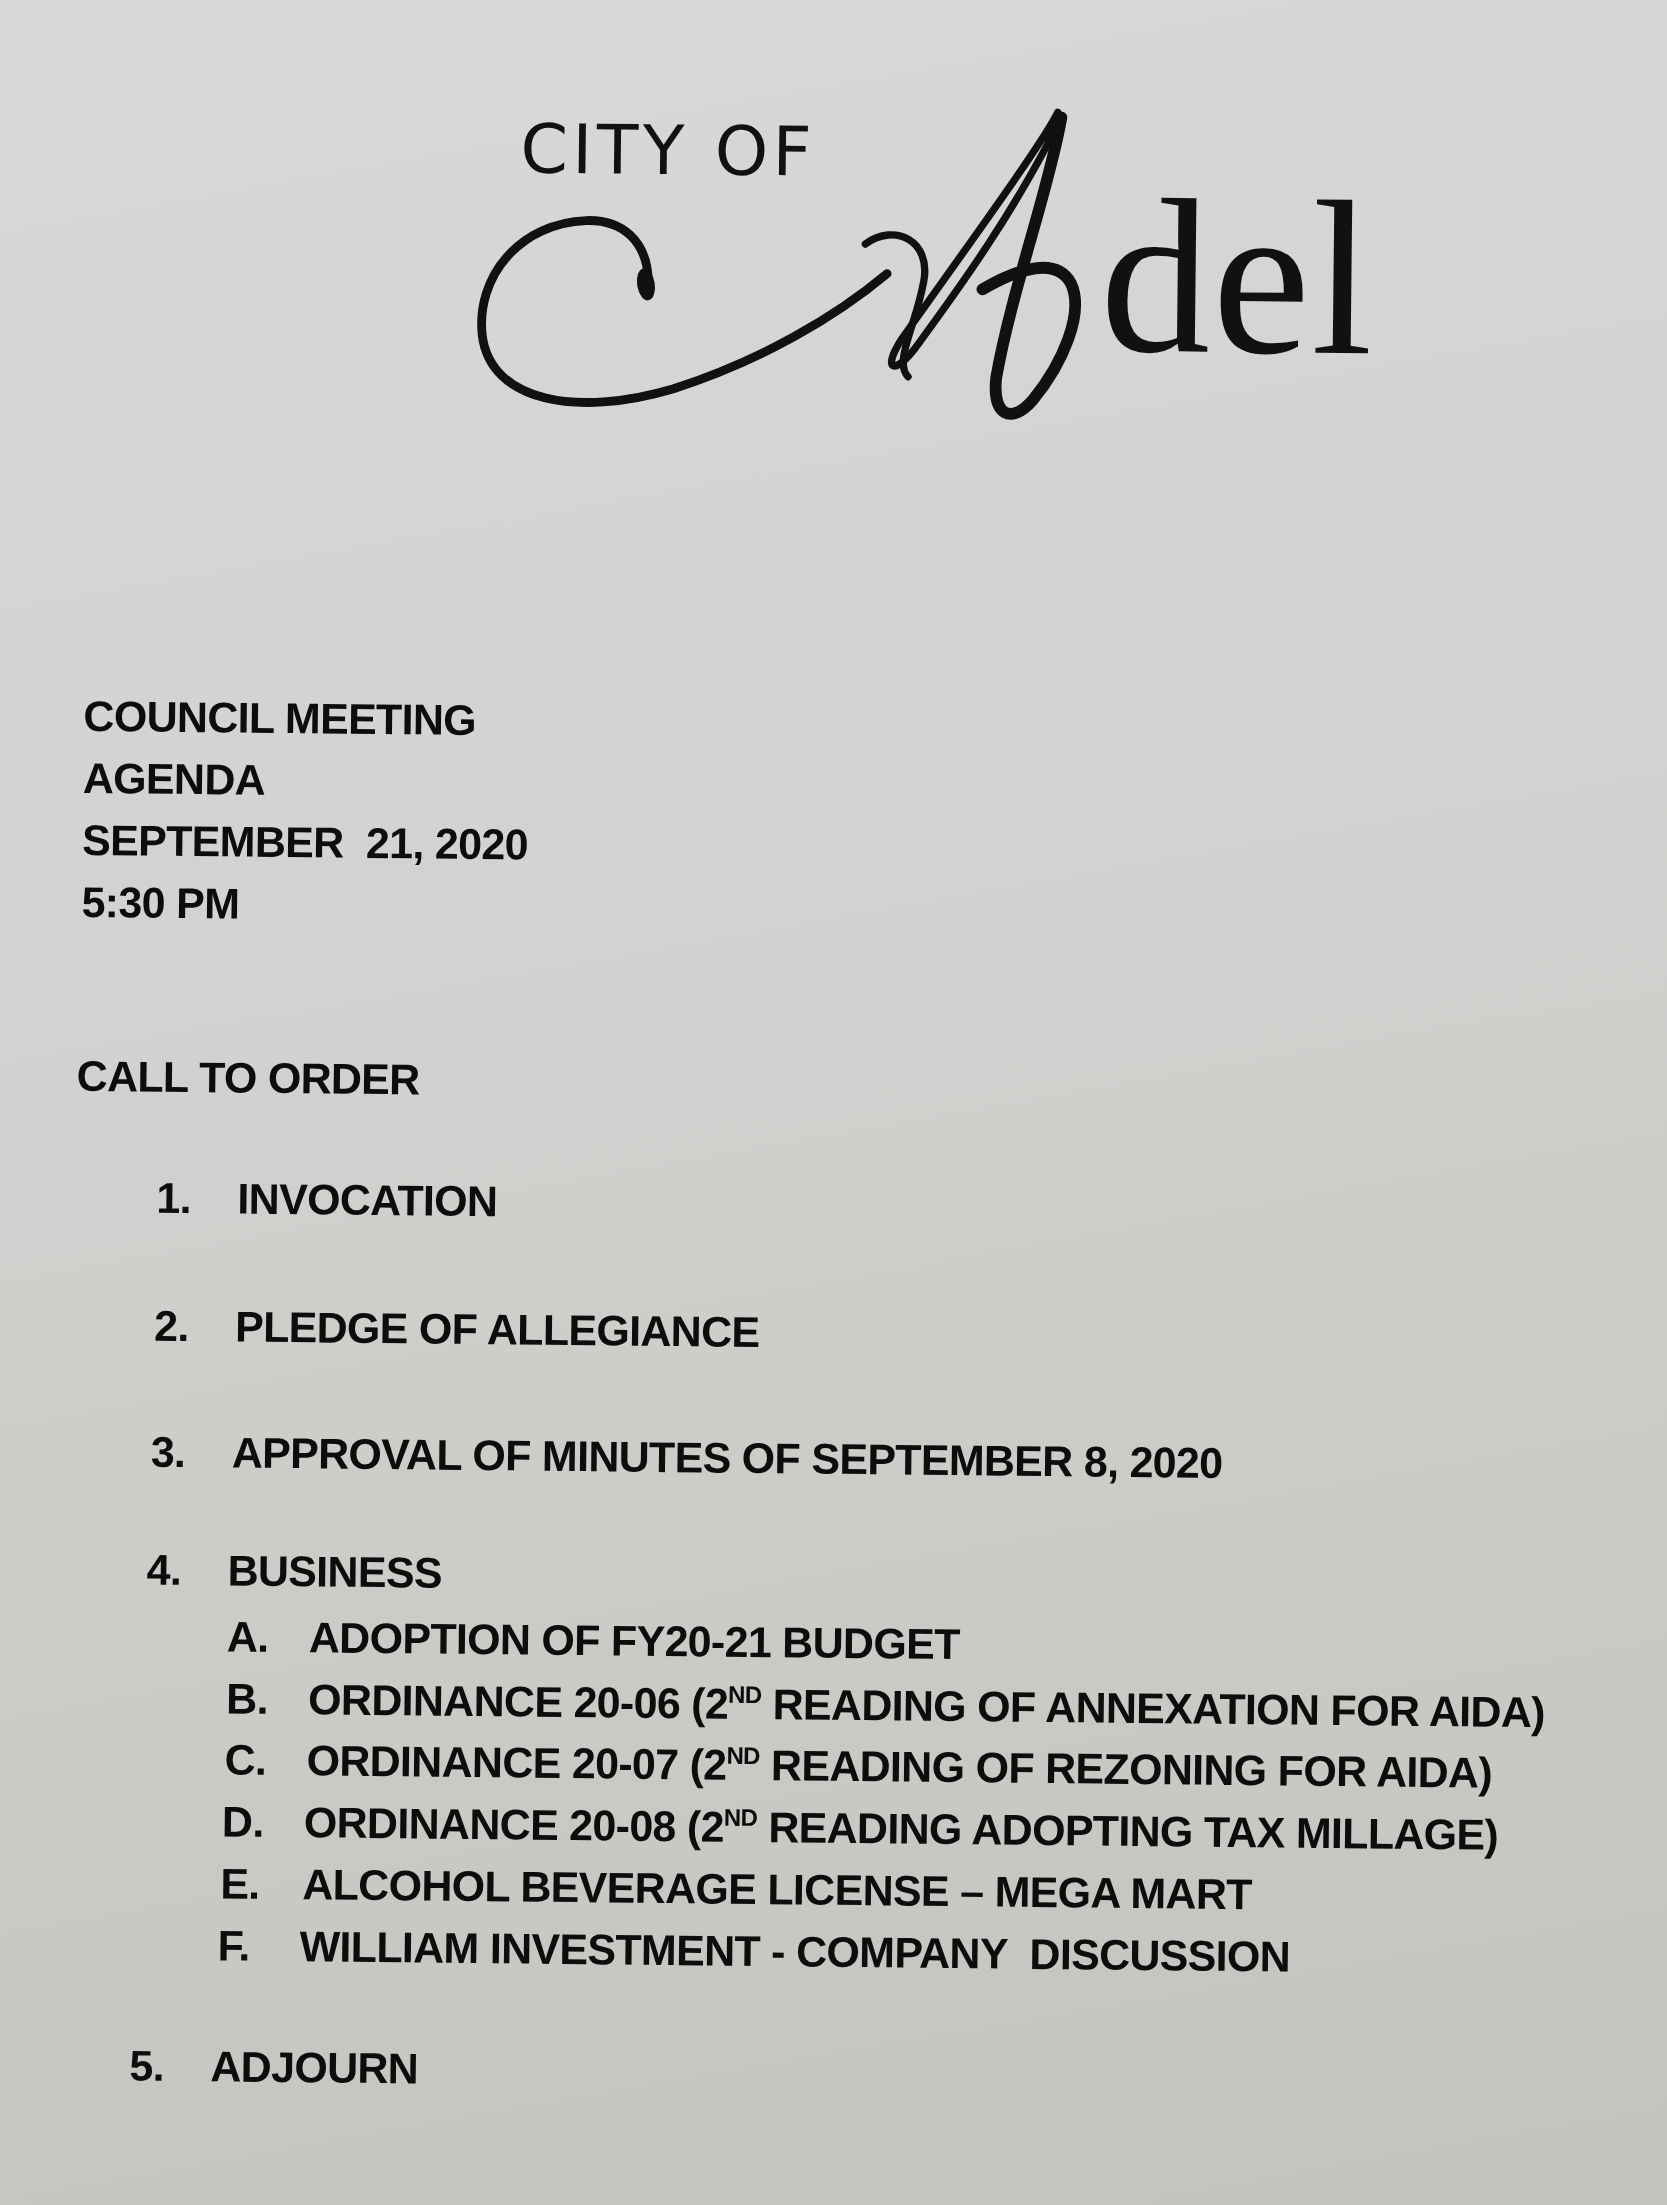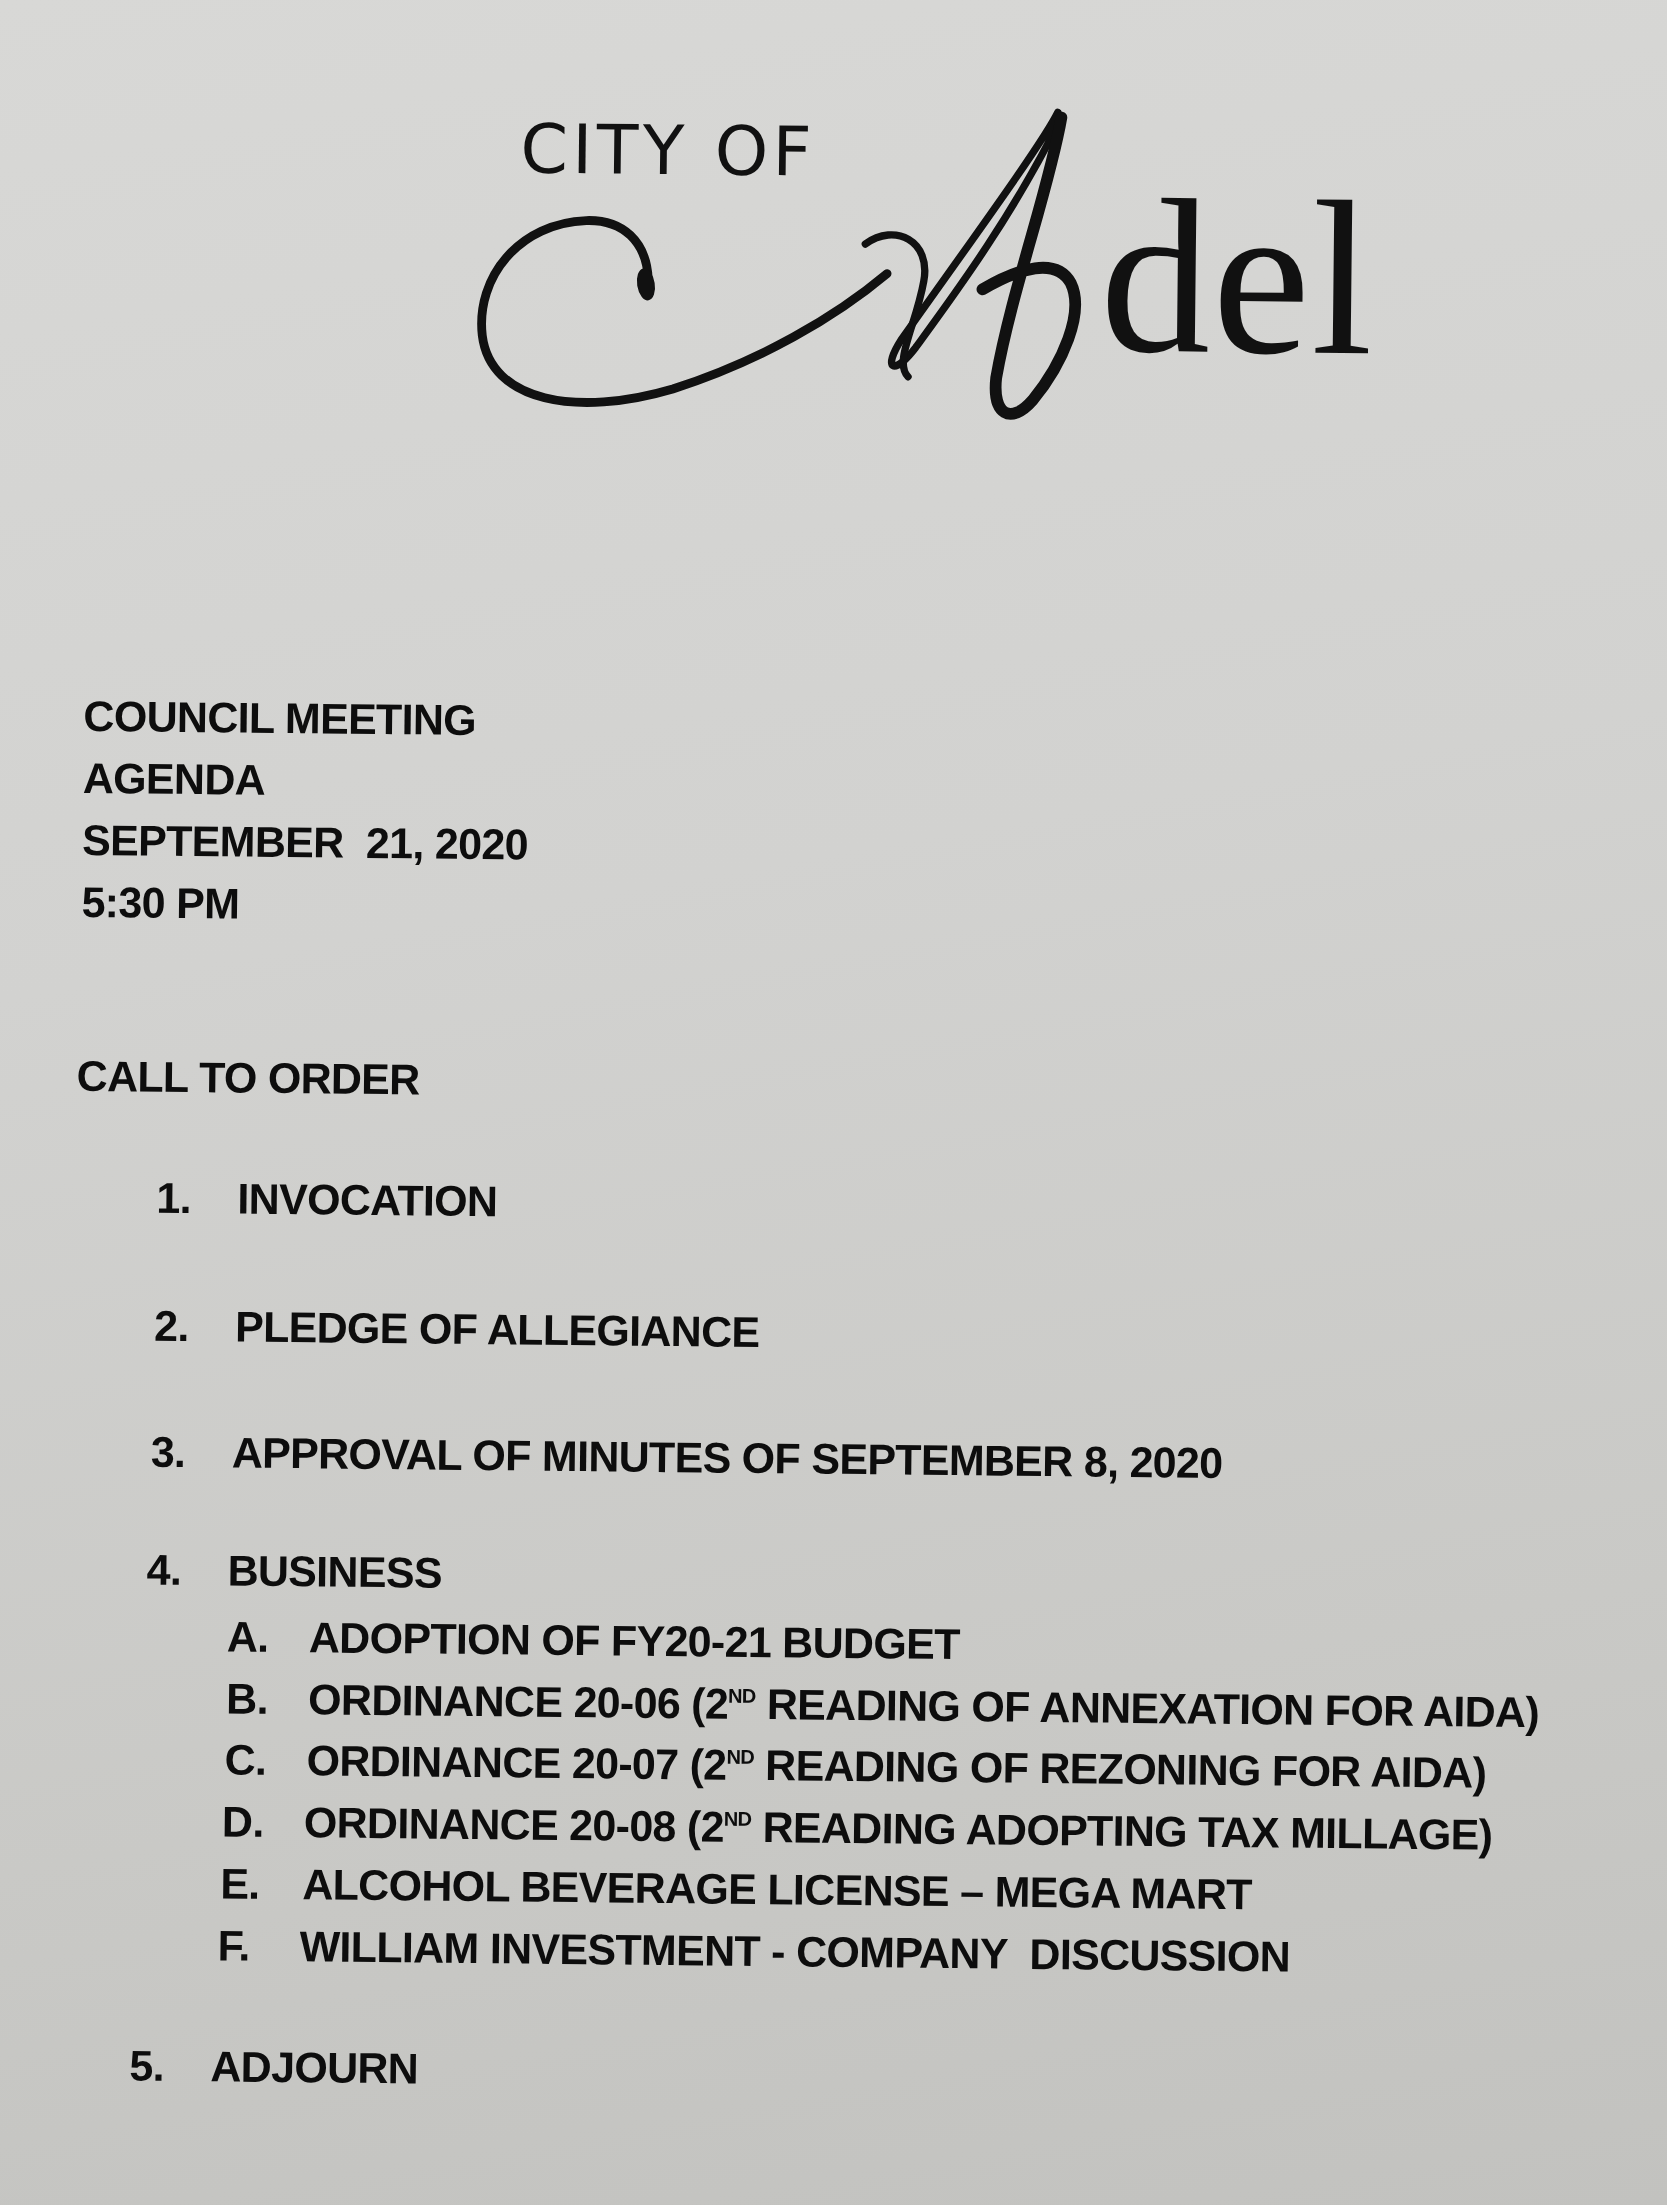--- a/index.html
+++ b/index.html
@@ -94,21 +94,21 @@
       font-size: 43px;
       letter-spacing: -0.7px;
       white-space: pre;
       display: flex;
     }
     .sub .letter {
       display: inline-block;
       width: 82px;
     }
     sup {
-      font-size: 20px;
+      font-size: 24px;
       vertical-align: 16px;
       line-height: 0;
     }
   </style>
 </head>
 <body>
 
 <div class="page">
 
   <div class="logo">

